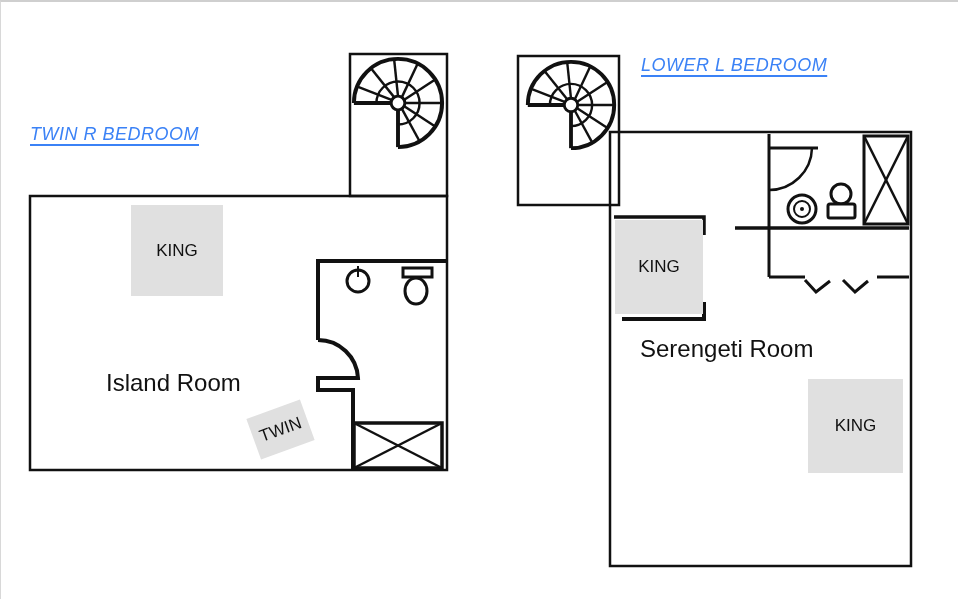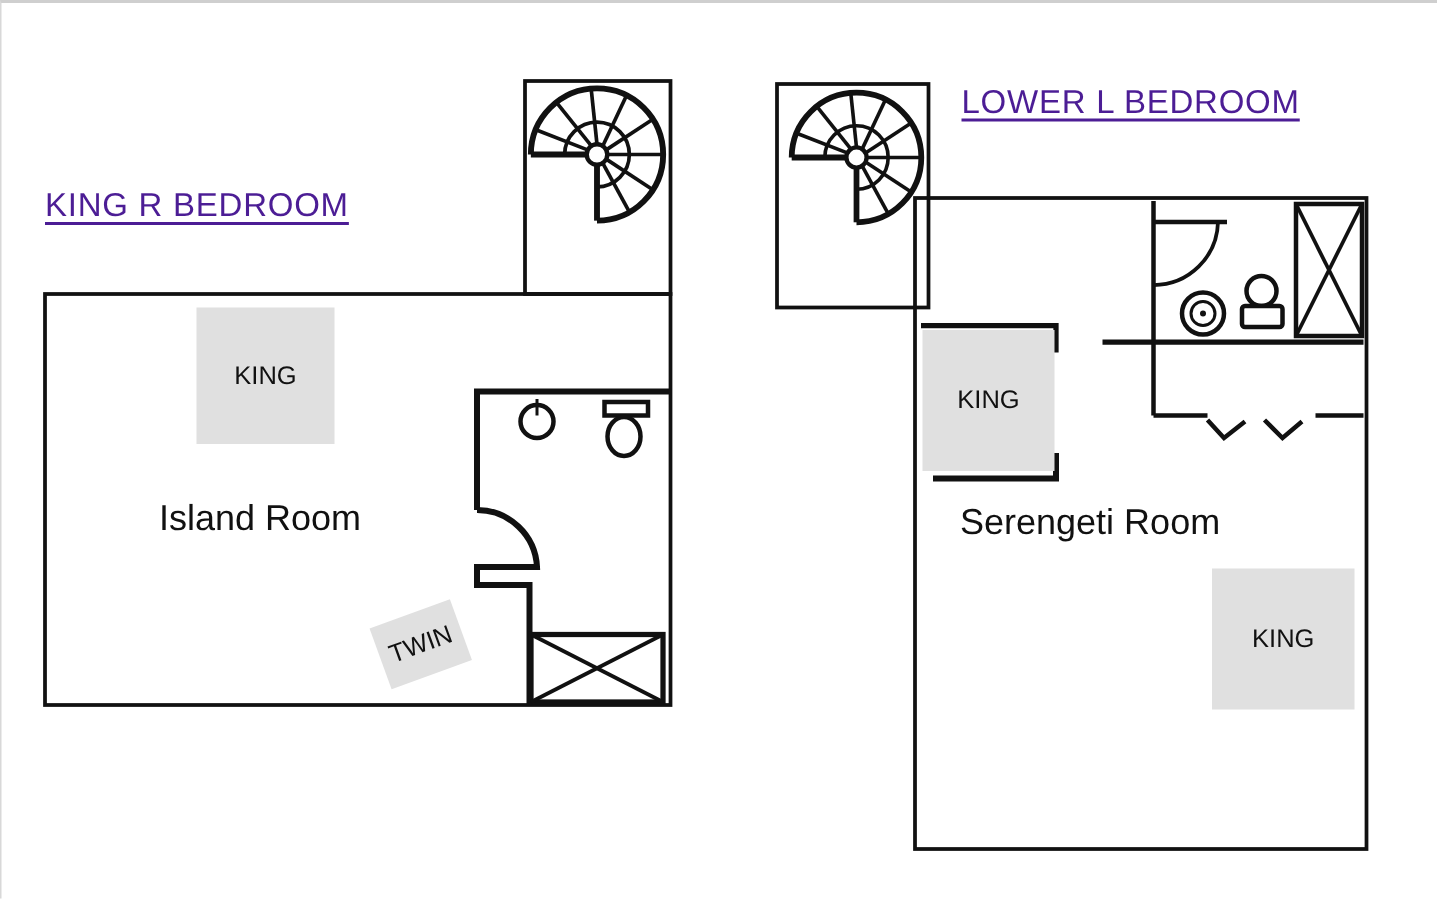--- a/index.html
+++ b/index.html
@@ -1,19 +1,19 @@
 <!DOCTYPE html>
 <html><head>
   <meta charset="utf-8">
   <style>
     html, body { margin: 0; padding: 0; background: #ffffff; }
     body { width: 960px; height: 601px; position: relative; overflow: hidden; font-family: "DejaVu Sans", sans-serif; }
     .frame { position: absolute; left: 0; top: 0; width: 958px; height: 599px; border-top: 2px solid #cfcfcf; border-left: 1px solid #d8d8d8; box-sizing: border-box; }
     svg { position: absolute; left: 0; top: 0; }
-    .title { position: absolute; font-size: 22px; color: #4c1d95; text-decoration: underline; text-decoration-thickness: 2px; text-underline-offset: 4px; letter-spacing: 0.5px; white-space: nowrap; font-family: "Liberation Sans", sans-serif; }
+    .title { position: absolute; font-size: 18px; color: #3b82f6; text-decoration: underline; text-decoration-thickness: 2px; text-underline-offset: 4px; letter-spacing: 0.5px; white-space: nowrap; font-family: "Liberation Sans", sans-serif; font-style: italic; }
     .room-name { position: absolute; font-size: 24px; color: #111; white-space: nowrap; font-family: "Liberation Sans", sans-serif; }
     .bed { position: absolute; background: #e0e0e0; display: flex; align-items: center; justify-content: center; font-size: 17px; color: #111; font-family: "Liberation Sans", sans-serif; }
   </style>
 </head>
 <body>
 
 <div class="frame"></div>
 
 <svg width="960" height="601" viewBox="0 0 960 601">
   <defs>
@@ -83,24 +83,24 @@
 
     <rect x="864" y="136" width="44" height="88" fill="#fff" stroke="#111" stroke-width="3"></rect>
     <line x1="864" y1="136" x2="908" y2="224" stroke="#111" stroke-width="2.5"></line>
     <line x1="908" y1="136" x2="864" y2="224" stroke="#111" stroke-width="2.5"></line>
 
     <path d="M 769 277 L 805 277 M 877 277 L 909 277" stroke="#111" stroke-width="3"></path>
     <path d="M 805 280 L 816 292 L 830 281 M 843 280 L 855 292 L 868 281" fill="none" stroke="#111" stroke-width="3"></path>
   </g>
 </svg>
 
-<div class="title" style="left:30px; top:124px;">KING R BEDROOM</div>
+<div class="title" style="left:30px; top:124px;">TWIN R BEDROOM</div>
 <div class="title" style="left:641px; top:55px;">LOWER L BEDROOM</div>
 
-<div class="room-name" style="left:106px; top:332px;">Island Room</div>
+<div class="room-name" style="left:106px; top:369px;">Island Room</div>
 <div class="room-name" style="left:640px; top:335px;">Serengeti Room</div>
 
 <div class="bed" style="left:131px; top:205px; width:92px; height:91px;">
     <span>KING</span>
   </div>
 <div class="bed" style="left:252px; top:408px; width:57px; height:43px; transform:rotate(-20deg);">
     <span>TWIN</span>
   </div>
 <div class="bed" style="left:615px; top:220px; width:88px; height:94px;">
     <span>KING</span>

